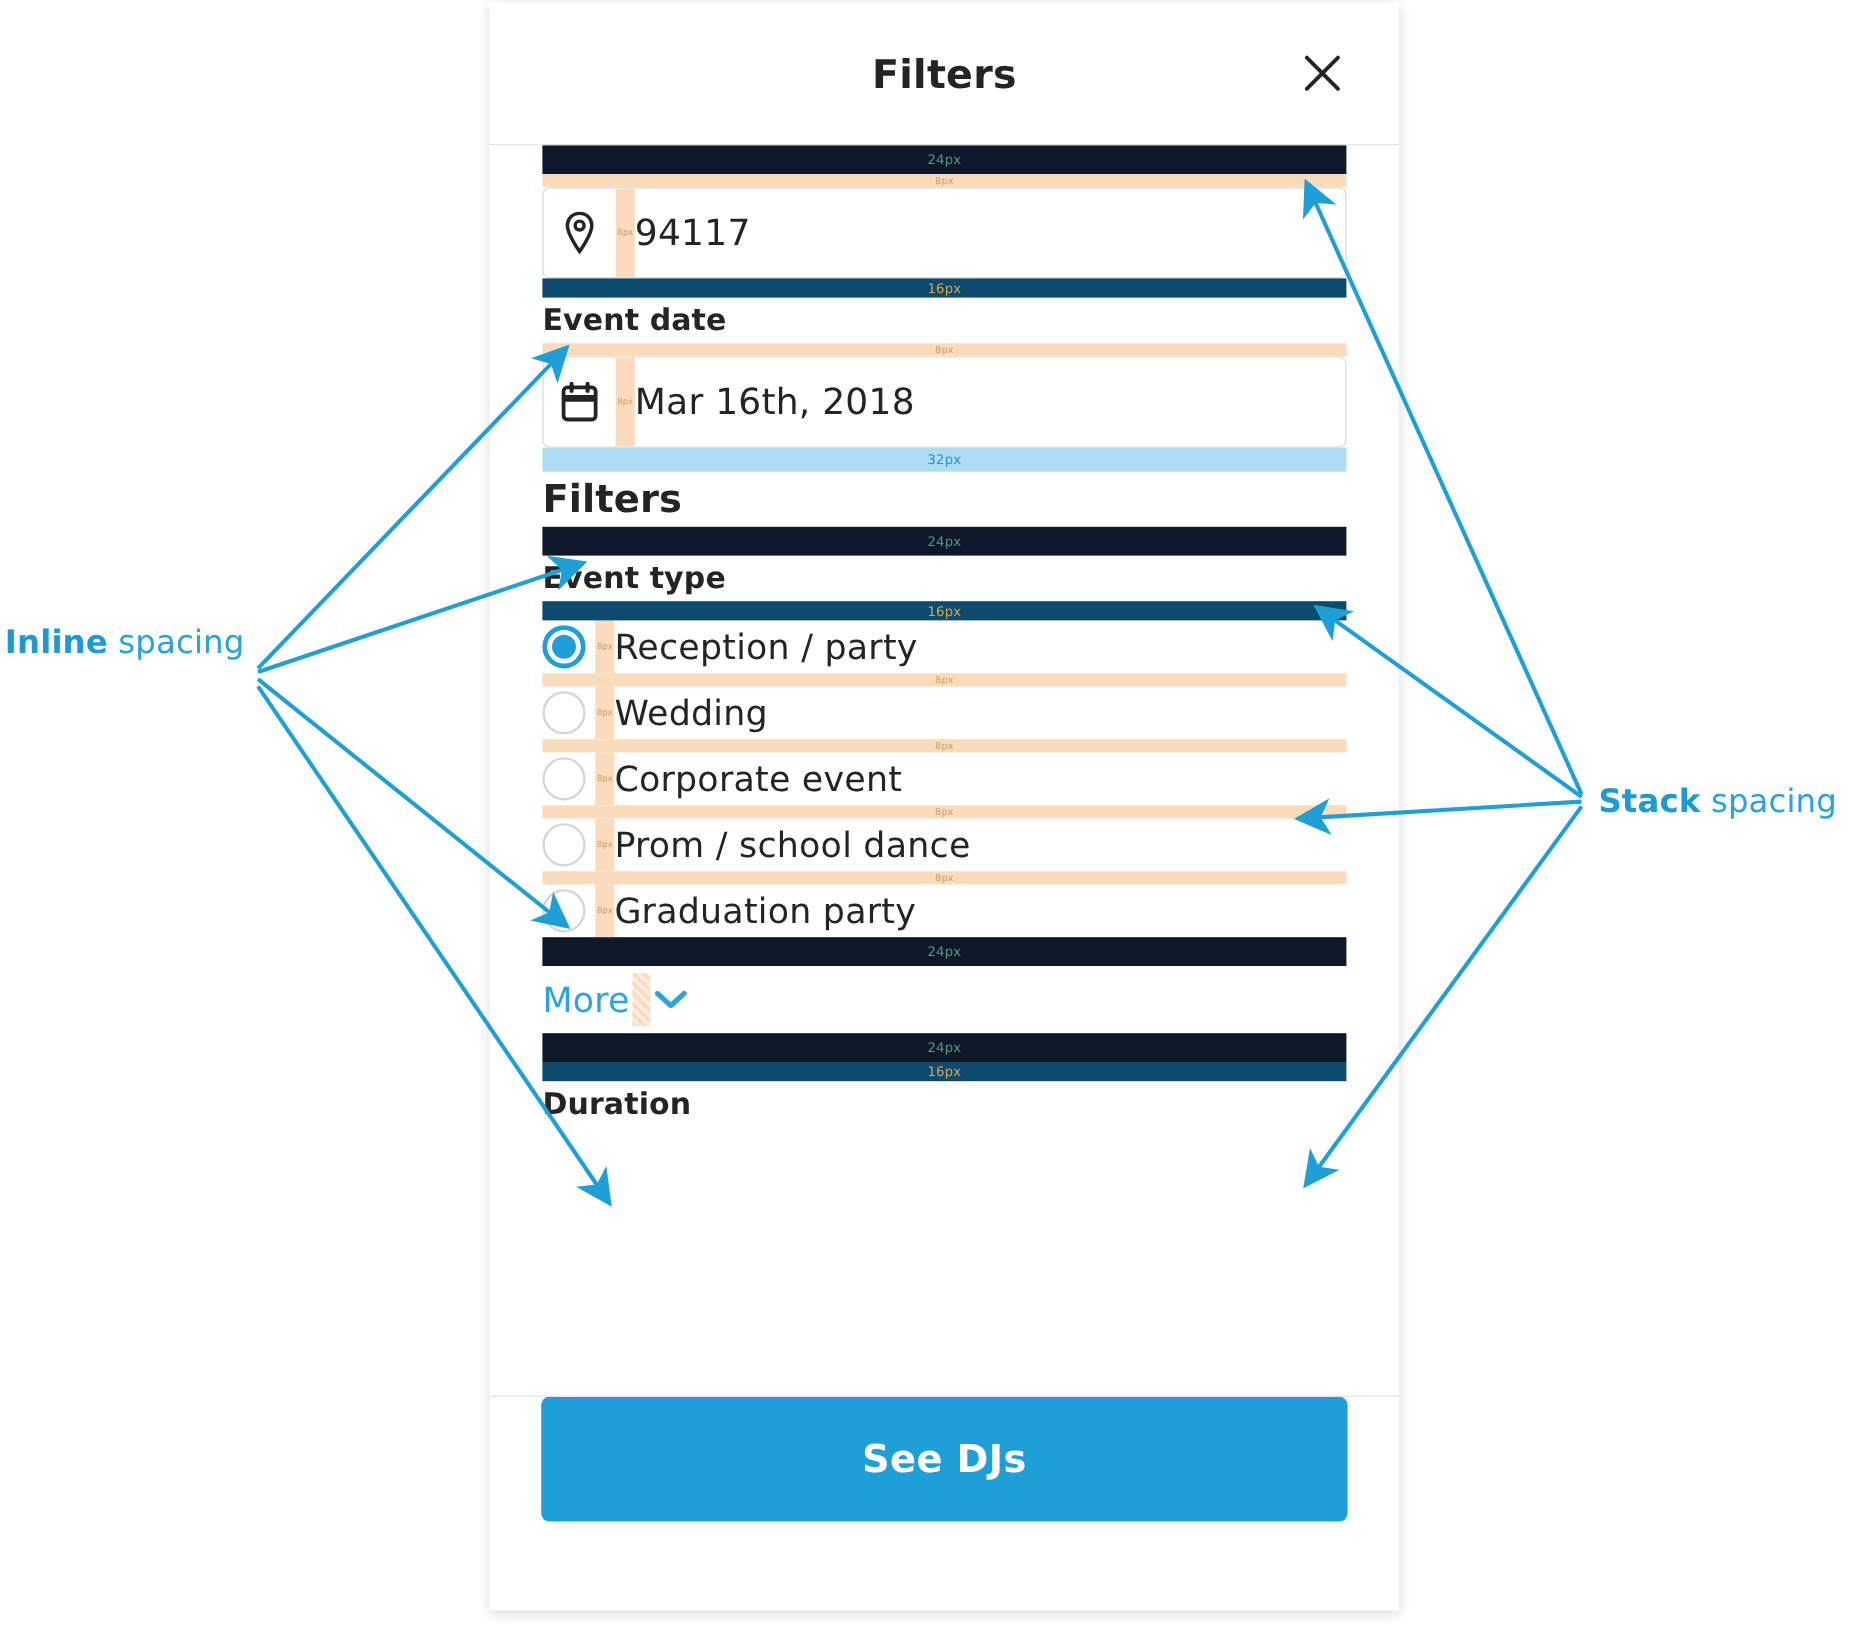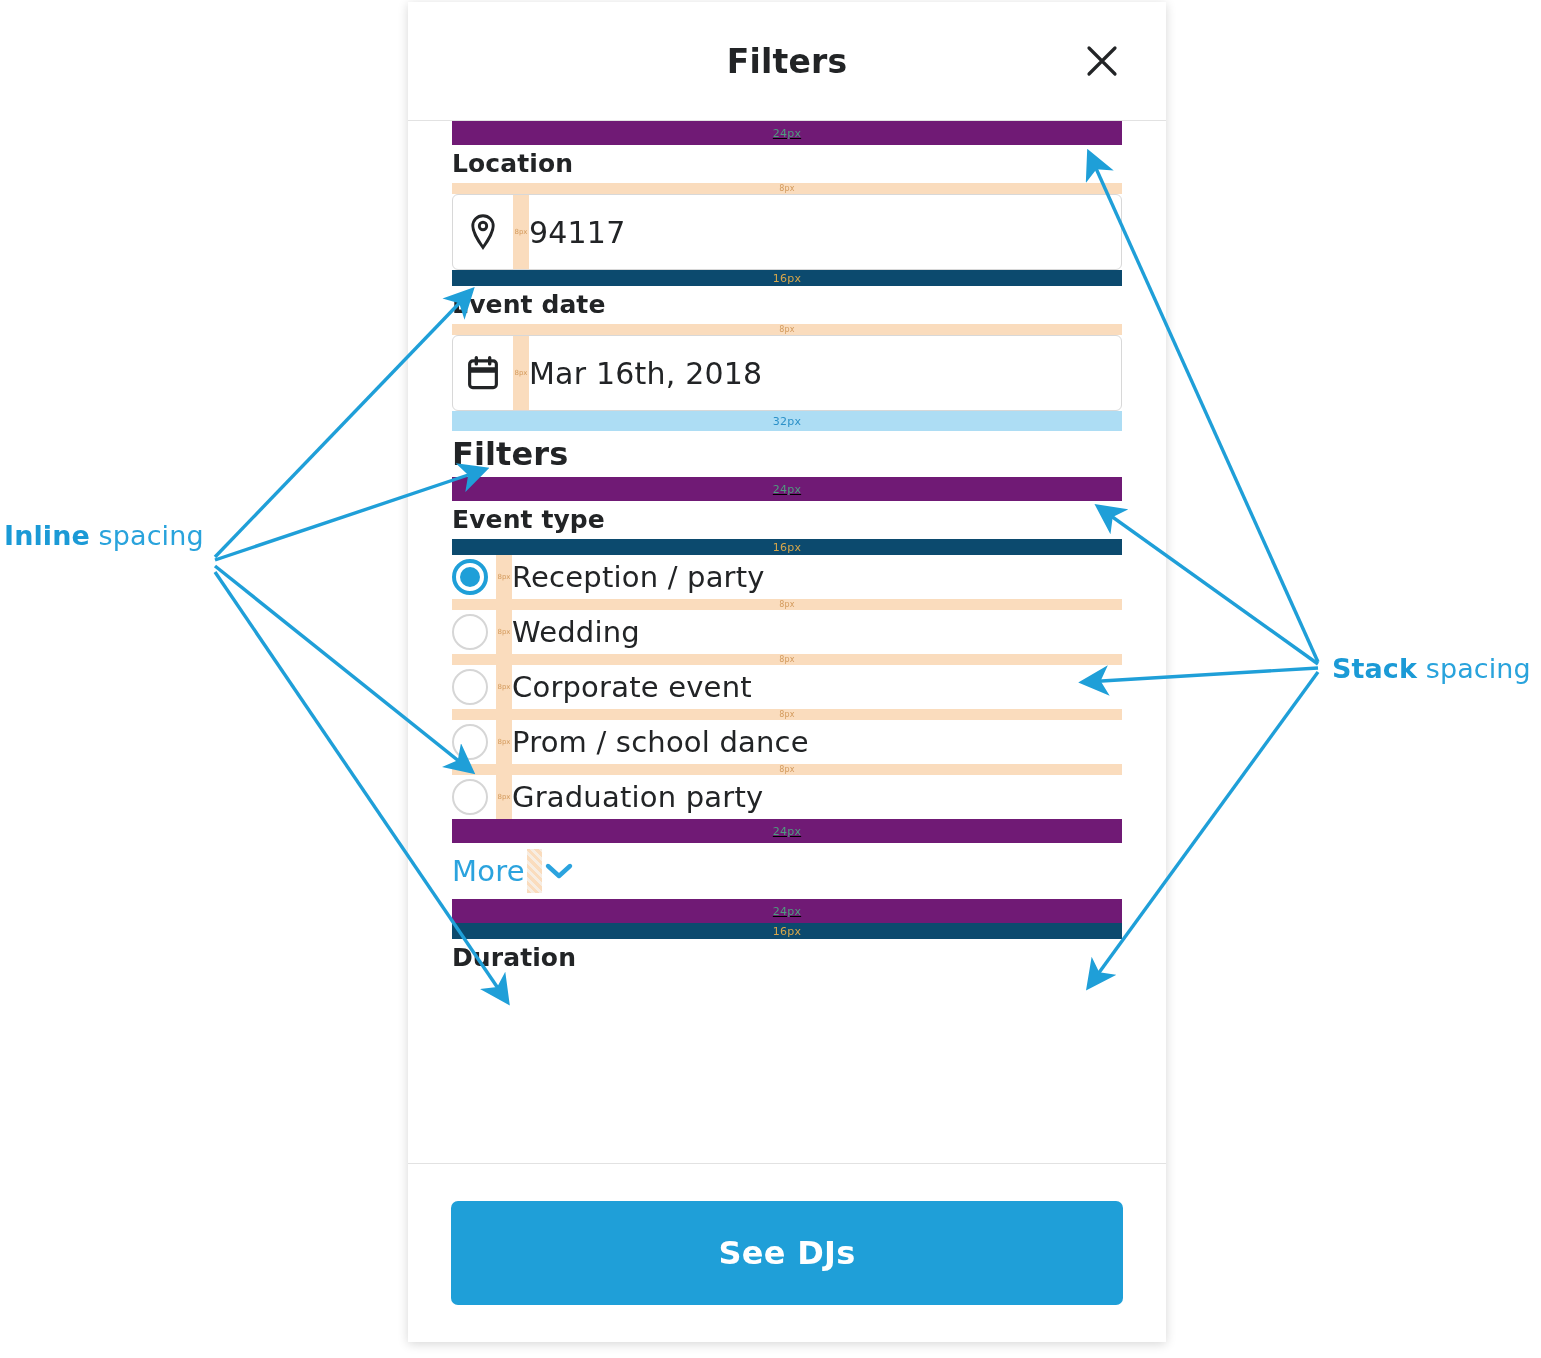--- a/index.html
+++ b/index.html
@@ -102,21 +102,21 @@
     display: flex;
     align-items: center;
     justify-content: center;
     position: relative;
   }
   .sp span {
     font-size: 11px;
     line-height: 1;
     letter-spacing: 0.2px;
   }
-  .sp-mint  { background: #701a75; text-decoration: underline; }
+  .sp-mint  { background: #0f172a; }
   .sp-mint span { color: #4e9d7e; }
   .sp-peach { background: #FADCBD; }
   .sp-peach span { color: #d39a5c; }
   .sp-yellow{ background: #0c4a6e; }
   .sp-yellow span { color: #d7a64a; }
   .sp-blue  { background: #ADDDF4; }
   .sp-blue span { color: #2b90c8; }
 
   .h-24 { height: 24px; }
   .h-32 { height: 20px; }
@@ -258,21 +258,20 @@
     padding: 0;
     cursor: pointer;
   }
 
   
   .modal-footer {
     flex: 0 0 178px;
     height: 178px;
     background: #fff;
     display: flex;
-    align-items: center;
     justify-content: center;
   }
   .cta {
     width: 672px;
     height: 104px;
     border: none;
     border-radius: 7px;
     background: #1F9FD8;
     color: #ffffff;
     font-size: 32px;
@@ -296,21 +295,20 @@
     </button>
   </div>
 
   <div class="modal-body">
     <div class="body-inner">
 
       <div class="sp sp-mint h-24">
         <span>24px</span>
       </div>
 
-      <div class="sect-label">Location</div>
       <div class="sp sp-peach h-8">
         <span>8px</span>
       </div>
       <div class="field">
         <div class="field-icon">
           <svg width="30" height="36" viewBox="0 0 24 30">
             <path d="M12 1.5c-5 0-8.5 3.7-8.5 8.4 0 6.3 8.5 18 8.5 18s8.5-11.7 8.5-18c0-4.7-3.5-8.4-8.5-8.4z" fill="none" stroke="#222426" stroke-width="2.4"></path>
             <circle cx="12" cy="10" r="3.1" fill="none" stroke="#222426" stroke-width="2.4"></circle>
           </svg>
         </div>

